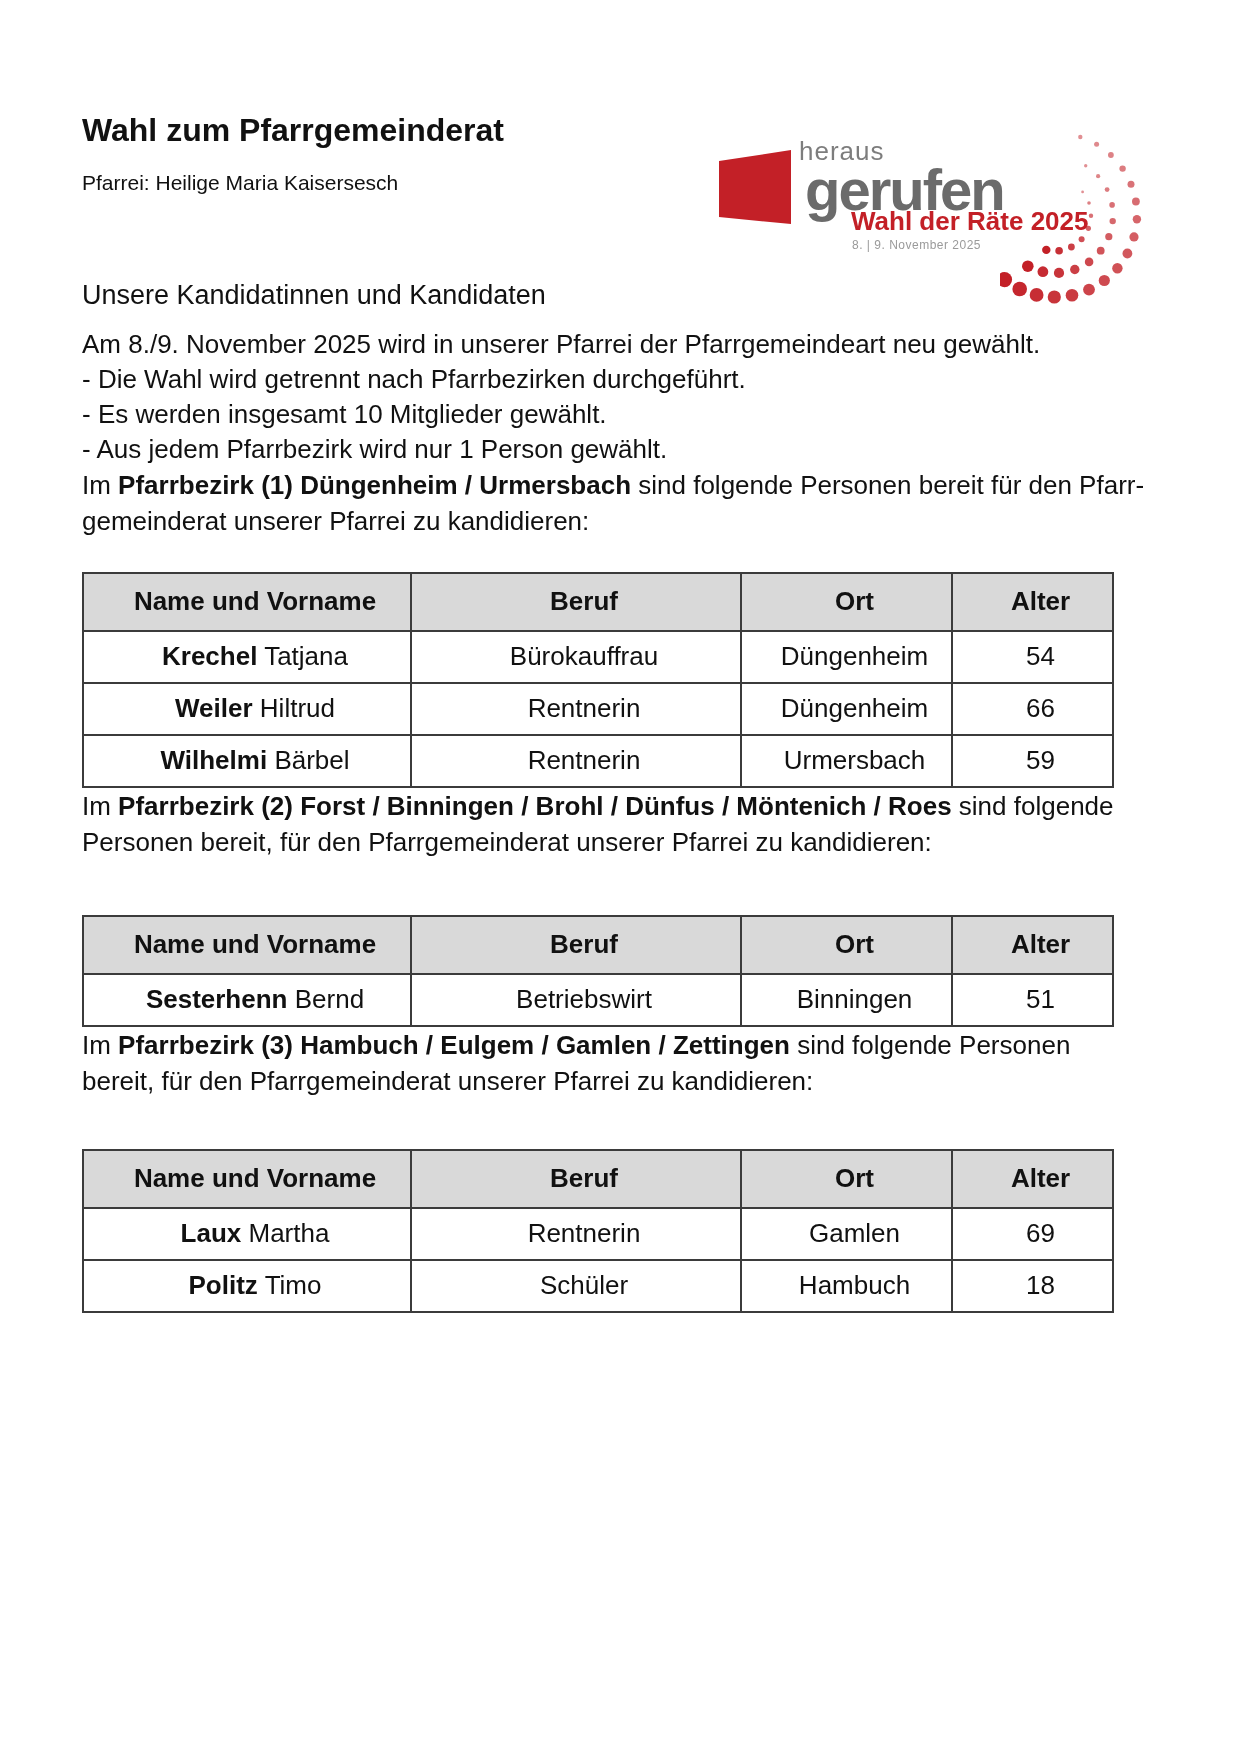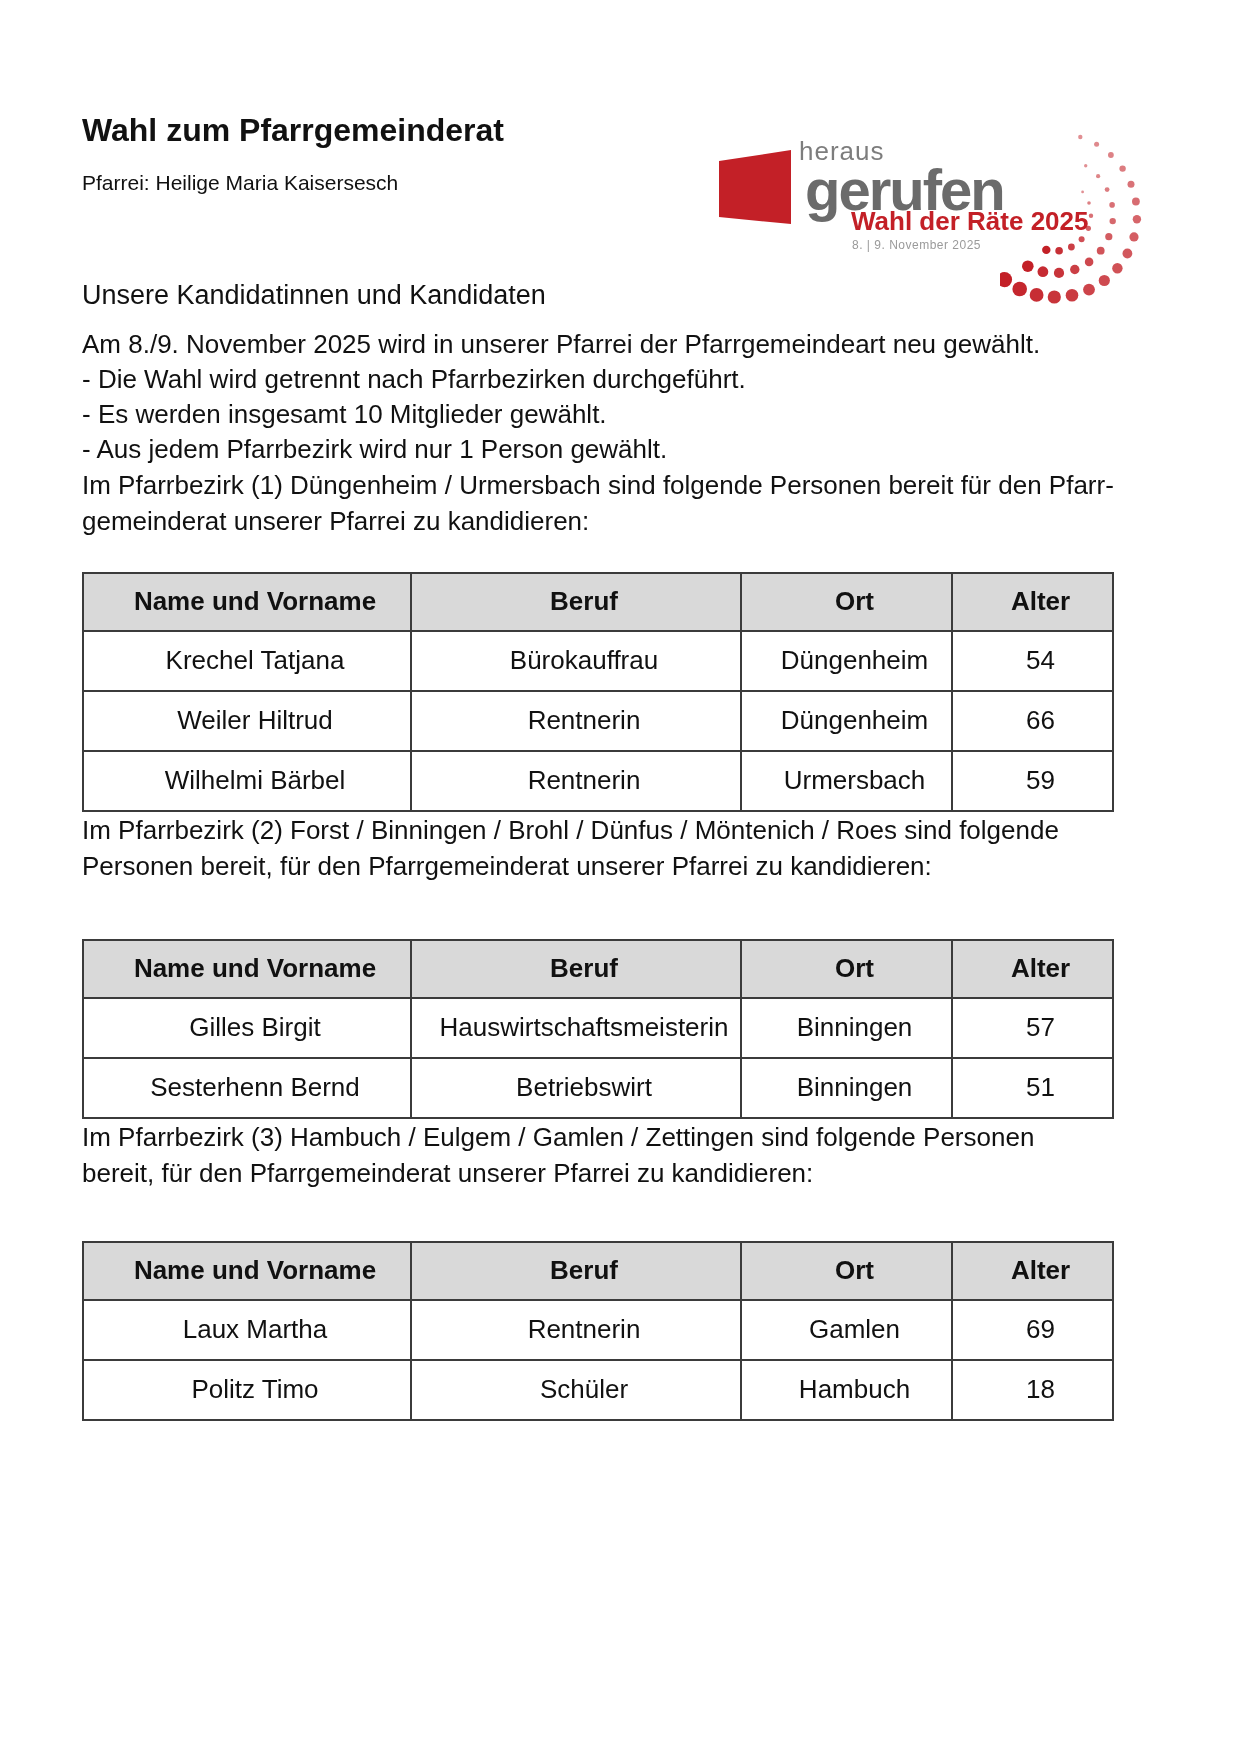--- a/index.html
+++ b/index.html
@@ -48,21 +48,21 @@
   }
   .logo-dots{position:absolute;left:300px;top:20px;}
 
   
   h2.cand-heading{font-size:27px;font-weight:normal;margin:86px 0 0 0;line-height:1.15;}
   p.intro{font-size:26px;line-height:35px;margin:16px 0 0 0;}
   p.section-intro{font-size:26px;line-height:36px;margin:0;}
   .mt-s1{margin-top:76px;}
   .mt-s2{margin-top:51px;}
   .mt-s3{margin-top:50px;}
-  .b{font-weight:normal;}
+  .b{font-weight:bold;}
 
   
   table.cand{
     border-collapse:collapse;
     width:1030px;
     table-layout:fixed;
   }
   .mt-t1{margin-top:33px;}
   .mt-t2{margin-top:55px;}
   .mt-t3{margin-top:50px;}
@@ -77,21 +77,21 @@
     vertical-align:middle;
     padding:0 6px 0 22px;
     overflow:hidden;
     white-space:nowrap;
   }
   table.cand th{
     background:var(--tbl-header-bg);
     font-weight:bold;
     height:58px;
   }
-  table.cand td{height:60px;font-weight:normal;}
+  table.cand td{height:52px;font-weight:normal;}
 </style>
 </head>
 <body>
 
 <div class="page">
 
   <div class="logo">
     <svg class="logo-flag" width="74" height="76" viewBox="0 0 74 76">
       <polygon points="0,11 72,0 72,74 0,67" fill="#c32027"></polygon>
     </svg>
@@ -210,26 +210,20 @@
       <thead>
         <tr>
           <th>Name und Vorname</th>
           <th>Beruf</th>
           <th>Ort</th>
           <th>Alter</th>
         </tr>
       </thead>
       <tbody>
         <tr>
-          <td><span class="b">Gilles</span> <span>Birgit</span></td>
-          <td>Hauswirtschaftsmeisterin</td>
-          <td>Binningen</td>
-          <td>57</td>
-        </tr>
-        <tr>
           <td><span class="b">Sesterhenn</span> <span>Bernd</span></td>
           <td>Betriebswirt</td>
           <td>Binningen</td>
           <td>51</td>
         </tr>
       </tbody>
     </table>
 
     <p class="section-intro mt-s3">
       <span>Im </span><span class="b">Pfarrbezirk (3) Hambuch / Eulgem / Gamlen / Zettingen</span><span> sind folgende Personen</span><br>

